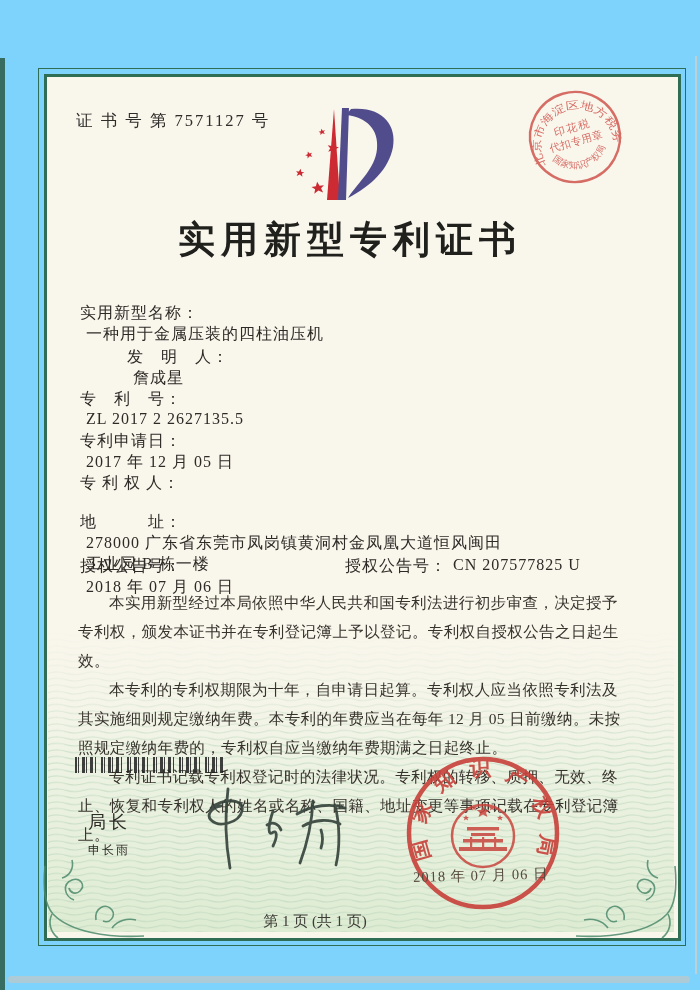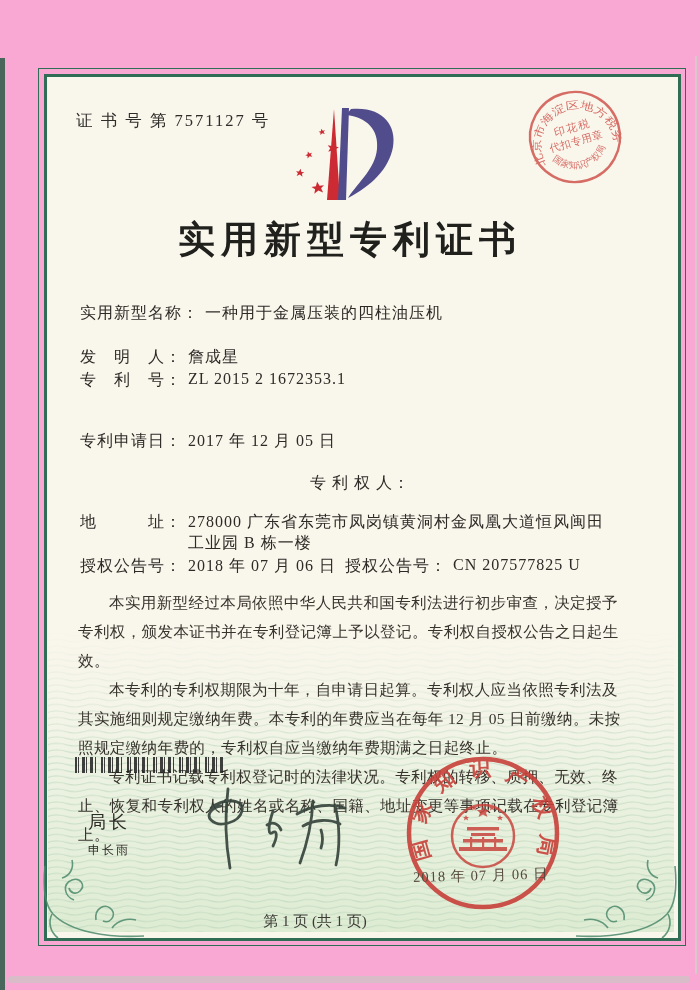--- a/index.html
+++ b/index.html
@@ -2,33 +2,33 @@
 <html><head>
 <meta charset="utf-8">
 <style>
   html,body{margin:0;padding:0;}
   body{
     width:700px;height:990px;position:relative;overflow:hidden;
     background:#ffffff;
     font-family:"Liberation Serif","DejaVu Serif",serif;
   }
   .abs{position:absolute;}
-  .paper{position:absolute;left:0;top:0;width:700px;height:990px;background:#f9a8d4;}
+  .paper{position:absolute;left:0;top:0;width:700px;height:990px;background:#7dd3fc;}
   
   .edge-left{left:0;top:58px;width:5px;height:932px;background:#2a5a45;opacity:.85;}
   .edge-right{right:3px;top:56px;width:2px;height:918px;background:#cfcfc9;opacity:.8;}
   .edge-bottom{left:8px;top:976px;width:682px;height:7px;background:#c6c6c2;opacity:.65;border-radius:3px;}
   
   .frame-outer{left:38px;top:68px;width:646px;height:876px;border:1.5px solid #2f6e55;}
   .frame-inner{left:44px;top:74px;width:631px;height:861px;border:3px solid #2f6e55;background:#f9f6ec;}
   
   .fade{left:48px;top:618px;width:626px;height:140px;background:linear-gradient(#f9f6ec 8%,rgba(249,246,236,0));}
   .cert-no{left:76px;top:110px;font-size:16.5px;letter-spacing:2px;color:#2f2d2a;}
   .title{left:0;top:215px;width:700px;text-align:center;font-size:37px;font-weight:600;letter-spacing:6px;color:#20201d;}
-  .field{left:80px;width:560px;font-size:16px;color:#2e2b27;display:flex;}
+  .field{left:80px;width:560px;font-size:16px;color:#2e2b27;display:flex;flex-direction:column;}
   .field .lbl{white-space:pre;letter-spacing:1px;}
   .field .val{margin-left:6px;letter-spacing:1px;}
   .grant-no{position:absolute;left:265px;top:0;display:flex;}
   .paras{left:78px;top:588px;width:552px;font-size:15.5px;line-height:29px;color:#37332d;letter-spacing:.4px;}
   .paras p{margin:0;text-indent:2em;}
   .barcode{left:75px;top:757px;width:150px;height:16px;opacity:.85;
     background:repeating-linear-gradient(90deg,
       #1f1f1f 0 2px,transparent 2px 3px,#1f1f1f 3px 4px,transparent 4px 7px,
       #1f1f1f 7px 10px,transparent 10px 11px,#1f1f1f 11px 12px,transparent 12px 15px,
       #1f1f1f 15px 18px,transparent 18px 20px,#1f1f1f 20px 21px,transparent 21px 26px);}
@@ -102,27 +102,27 @@
       <text x="59" y="67" font-size="10.5" text-anchor="middle" letter-spacing="0.5">代扣专用章</text>
     </g>
   </svg>
 
   <div class="abs title">实用新型专利证书</div>
 
   <div class="abs field" style="top:303px;">
     <span class="lbl">实用新型名称：</span>
     <span class="val">一种用于金属压装的四柱油压机</span>
   </div>
-  <div class="abs field" style="top:347px;">
+  <div class="abs field" style="top:347px;margin-left:47px;">
     <span class="lbl">发　明　人：</span>
     <span class="val">詹成星</span>
   </div>
-  <div class="abs field" style="top:370px;text-align:center;">
+  <div class="abs field" style="top:389px;">
     <span class="lbl">专　利　号：</span>
-    <span class="val">ZL 2015 2 1672353.1</span>
+    <span class="val">ZL 2017 2 2627135.5</span>
   </div>
   <div class="abs field" style="top:431px;">
     <span class="lbl">专利申请日：</span>
     <span class="val">2017 年 12 月 05 日</span>
   </div>
   <div class="abs field" style="top:473px;justify-content:center;">
     <span class="lbl">专 利 权 人：</span>
   </div>
   <div class="abs field" style="top:512px;">
     <span class="lbl">地　　　址：</span>

